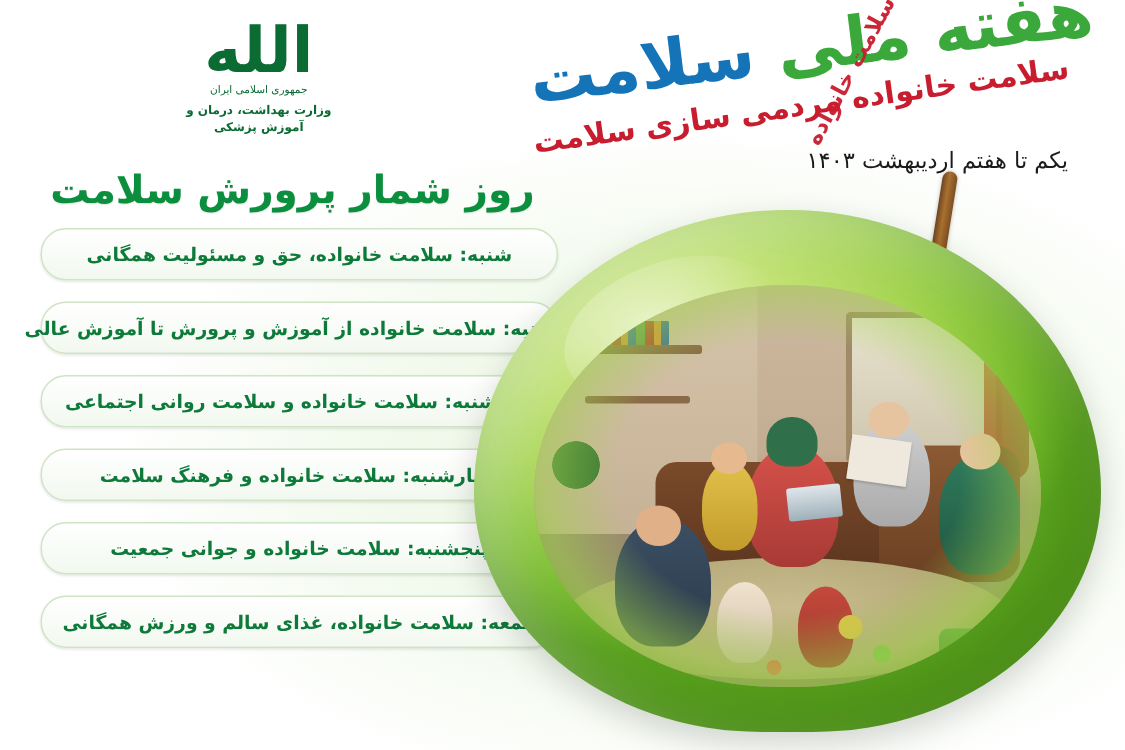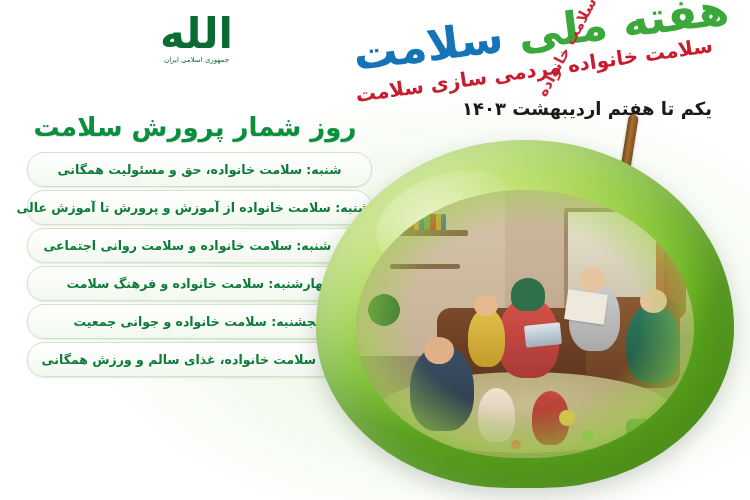--- a/index.html
+++ b/index.html
@@ -10,21 +10,21 @@
   }
   .poster{
     position:relative;width:750px;height:500px;overflow:hidden;
     background:
       radial-gradient(ellipse 520px 300px at 62% 62%, #eaf6e2 0%, #f3faee 45%, #ffffff 75%),
       linear-gradient(180deg,#ffffff 0%,#fbfdf9 60%,#f6faf3 100%);
   }
 
   
   .emblem{
-    position:absolute;left:120px;top:14px;width:105px;text-align:center;margin-left:24px;
+    position:absolute;left:120px;top:14px;width:105px;text-align:center;
   }
   .emblem .tulip{
     font-size:42px;line-height:40px;color:#0a6b33;font-weight:bold;
     letter-spacing:-2px;
   }
   .emblem .org1{
     margin-top:2px;font-size:7px;color:#0a6b33;line-height:9px;font-weight:normal;
   }
   .emblem .org2{
     margin-top:3px;font-size:8px;color:#0a6b33;line-height:11px;font-weight:bold;
@@ -51,21 +51,21 @@
   }
   .logo-sub2{
     position:absolute;right:120px;top:36px;
     font-size:15px;font-weight:bold;color:#c81d2e;
     transform:rotate(-62deg);
     white-space:nowrap;
     opacity:.95;
   }
   .logo-date{
     position:absolute;right:30px;top:96px;
-    font-size:18px;font-weight:bold;color:#1b1b1b;
+    font-size:15px;font-weight:normal;color:#1b1b1b;
     white-space:nowrap;
   }
   .stem{
     position:absolute;right:108px;top:112px;width:10px;height:64px;
     background:linear-gradient(90deg,#6d4520,#a9702f 45%,#7d4e22);
     border-radius:5px;transform:rotate(9deg);
     box-shadow:0 0 3px rgba(0,0,0,.25);
   }
 
   
@@ -75,21 +75,21 @@
     text-shadow:0 1px 1px rgba(0,0,0,.12);
     white-space:nowrap;
   }
 
   
   .days{
     position:absolute;right:378px;top:152px;width:345px;
   }
   .day-row{
     position:relative;
-    height:33px;margin-bottom:3px;
+    height:33px;margin-bottom:14px;
     display:flex;align-items:center;justify-content:center;
     background:linear-gradient(180deg,#ffffff 0%,#f2f8ef 100%);
     border:1px solid #cfe4c6;
     border-radius:17px;
     box-shadow:0 1px 2px rgba(0,0,0,.10);
     color:#0e7a3a;font-size:12.5px;font-weight:bold;
     padding:0 10px;white-space:nowrap;
   }
   .day-row span{display:inline-block;}
 
@@ -201,20 +201,21 @@
   }
 </style>
 </head>
 <body>
 
 <div class="poster">
 
   <div class="emblem">
     <div class="tulip">الله</div>
     <div class="org1">جمهوری اسلامی ایران</div>
+    <div class="org2">وزارت بهداشت، درمان و آموزش پزشکی</div>
   </div>
 
   <div class="logo-wrap">
     <div class="logo-main">
       <span class="green">هفته ملی</span>
       <span>سلامت</span>
     </div>
     <div class="logo-sub2">سلامت خانواده</div>
     <div class="logo-sub">سلامت خانواده مردمی سازی سلامت</div>
     <div class="logo-date">یکم تا هفتم اردیبهشت ۱۴۰۳</div>

